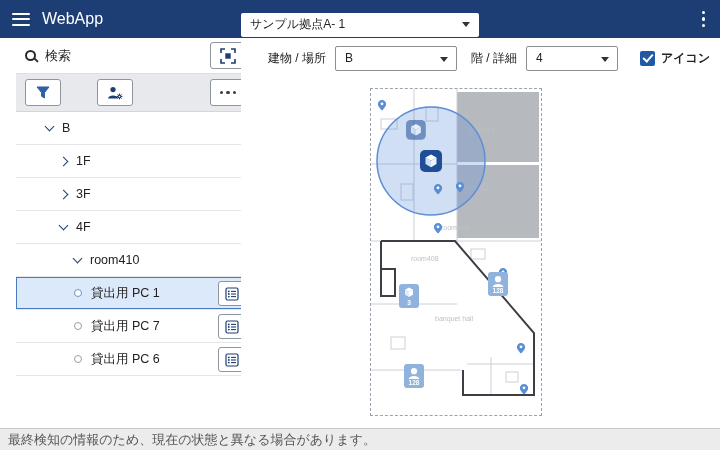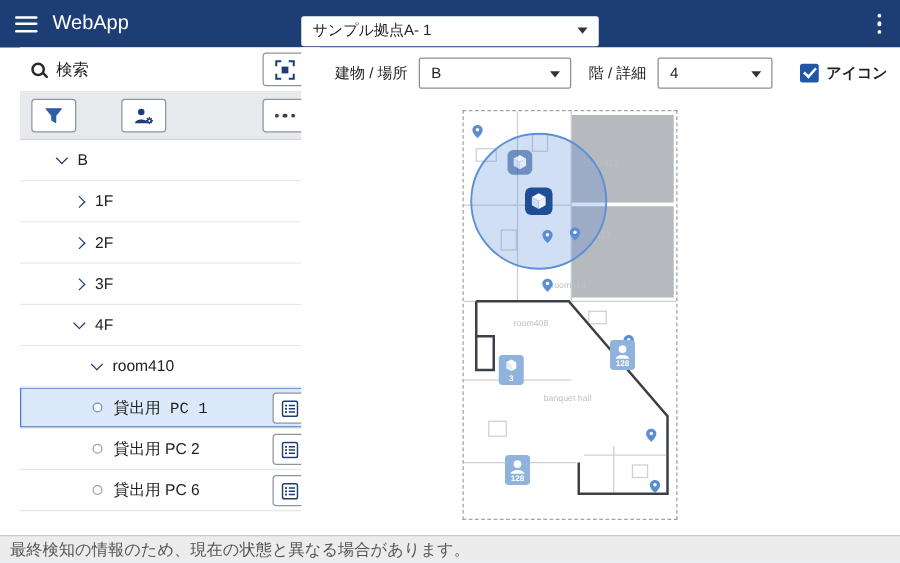--- a/index.html
+++ b/index.html
@@ -36,21 +36,21 @@
   .filter-row { height:38px; background:#e7e9ec; border-bottom:1px solid #d2d5d9;
                 display:flex; align-items:center; gap:36px; padding:0 9px; }
   .filter-row .more { margin-left:auto; }
   .dots3 { display:flex; gap:3px; }
   .dots3 i { width:3.5px; height:3.5px; background:#3b3f45; border-radius:50%; }
 
   .tree { height:calc(100% - 74px); overflow:hidden; }
   .tree-row { position:relative; height:33px; display:flex; align-items:center; gap:9px;
               border-bottom:1px solid #e4e6e8; font-size:12.5px; color:#222; cursor:pointer; background:#fff; }
   .lvl0 { padding-left:30px; } .lvl1 { padding-left:44px; } .lvl2 { padding-left:58px; } .lvl3 { padding-left:58px; }
-  .tree-row.selected { background:#dbe9fa; box-shadow:inset 0 0 0 1px #4a7ac2;font-family:Liberation Mono, monospace; }
+  .tree-row.selected { background:#dbe9fa; box-shadow:inset 0 0 0 1px #4a7ac2; }
   .chev { width:7px; height:7px; border-right:1.6px solid #1d3e74; border-bottom:1.6px solid #1d3e74; flex:0 0 auto; }
   .chev.down { transform:rotate(45deg); margin-top:-3px; }
   .chev.right { transform:rotate(-45deg); }
   .bullet { width:8px; height:8px; border:1.5px solid #9aa0a6; border-radius:50%; background:#fff; flex:0 0 auto; }
   .selected .bullet { border-color:#6c93c8; }
   .row-btn { position:absolute; right:10px; top:4px; width:27px; height:25px; background:#fff;
              border:1px solid #8f959c; border-radius:3px; display:flex; align-items:center; justify-content:center; cursor:pointer; }
 
   
   .main { position:absolute; top:38px; left:241px; right:0; bottom:22px; background:#fff; }
@@ -145,24 +145,20 @@
       <div class="tree-row lvl0">
         <span class="chev down"></span>
         <span>B</span>
       </div>
       <div class="tree-row lvl1">
         <span class="chev right"></span>
         <span>1F</span>
       </div>
       <div class="tree-row lvl1">
         <span class="chev right"></span>
-        <span>2F</span>
-      </div>
-      <div class="tree-row lvl1">
-        <span class="chev right"></span>
         <span>3F</span>
       </div>
       <div class="tree-row lvl1">
         <span class="chev down"></span>
         <span>4F</span>
       </div>
       <div class="tree-row lvl2">
         <span class="chev down"></span>
         <span>room410</span>
       </div>
@@ -176,21 +172,21 @@
               <line x1="6" y1="4.4" x2="11" y2="4.4" stroke="#1d3e74" stroke-width="1.1"></line>
             <circle cx="3.8" cy="7" r="0.9" fill="#1d3e74"></circle>
               <line x1="6" y1="7" x2="11" y2="7" stroke="#1d3e74" stroke-width="1.1"></line>
             <circle cx="3.8" cy="9.6" r="0.9" fill="#1d3e74"></circle>
               <line x1="6" y1="9.6" x2="11" y2="9.6" stroke="#1d3e74" stroke-width="1.1"></line>
           </svg>
         </button>
       </div>
       <div class="tree-row lvl3">
         <span class="bullet"></span>
-        <span>貸出用 PC 2</span>
+        <span>貸出用 PC 7</span>
         <button class="row-btn">
           <svg width="14" height="14" viewBox="0 0 14 14">
             <rect x="1" y="1" width="12" height="12" rx="1.5" fill="none" stroke="#1d3e74" stroke-width="1.2"></rect>
             <circle cx="3.8" cy="4.4" r="0.9" fill="#1d3e74"></circle>
               <line x1="6" y1="4.4" x2="11" y2="4.4" stroke="#1d3e74" stroke-width="1.1"></line>
             <circle cx="3.8" cy="7" r="0.9" fill="#1d3e74"></circle>
               <line x1="6" y1="7" x2="11" y2="7" stroke="#1d3e74" stroke-width="1.1"></line>
             <circle cx="3.8" cy="9.6" r="0.9" fill="#1d3e74"></circle>
               <line x1="6" y1="9.6" x2="11" y2="9.6" stroke="#1d3e74" stroke-width="1.1"></line>
           </svg>

